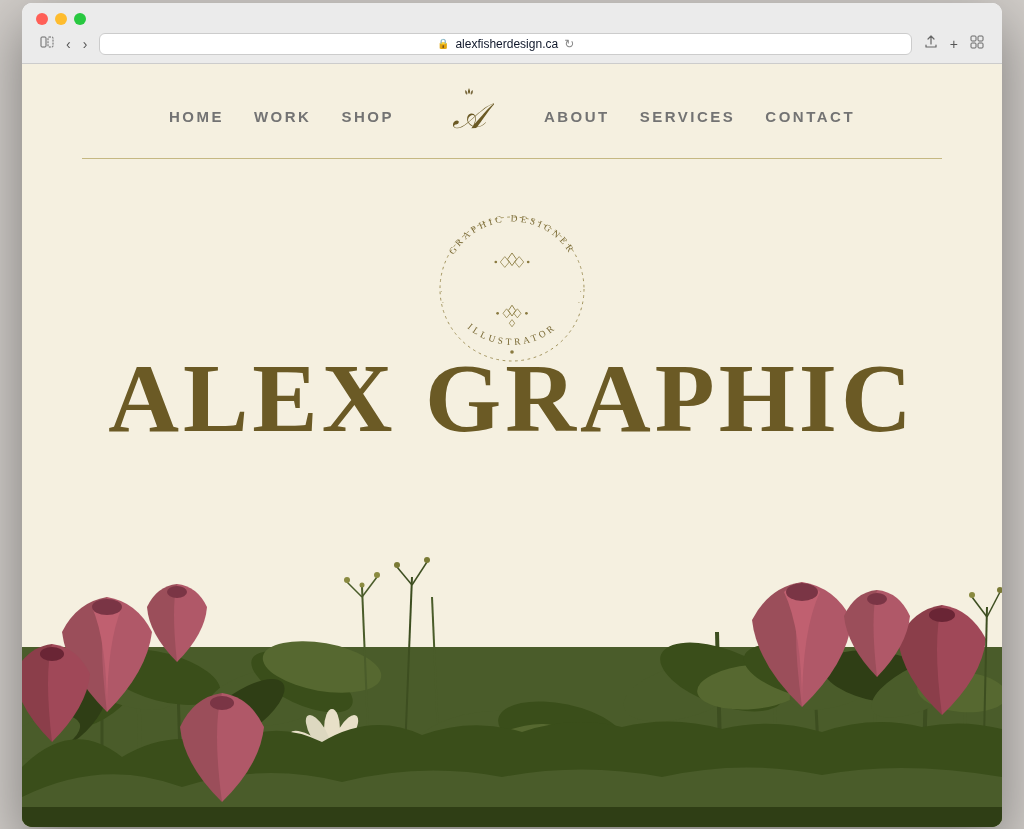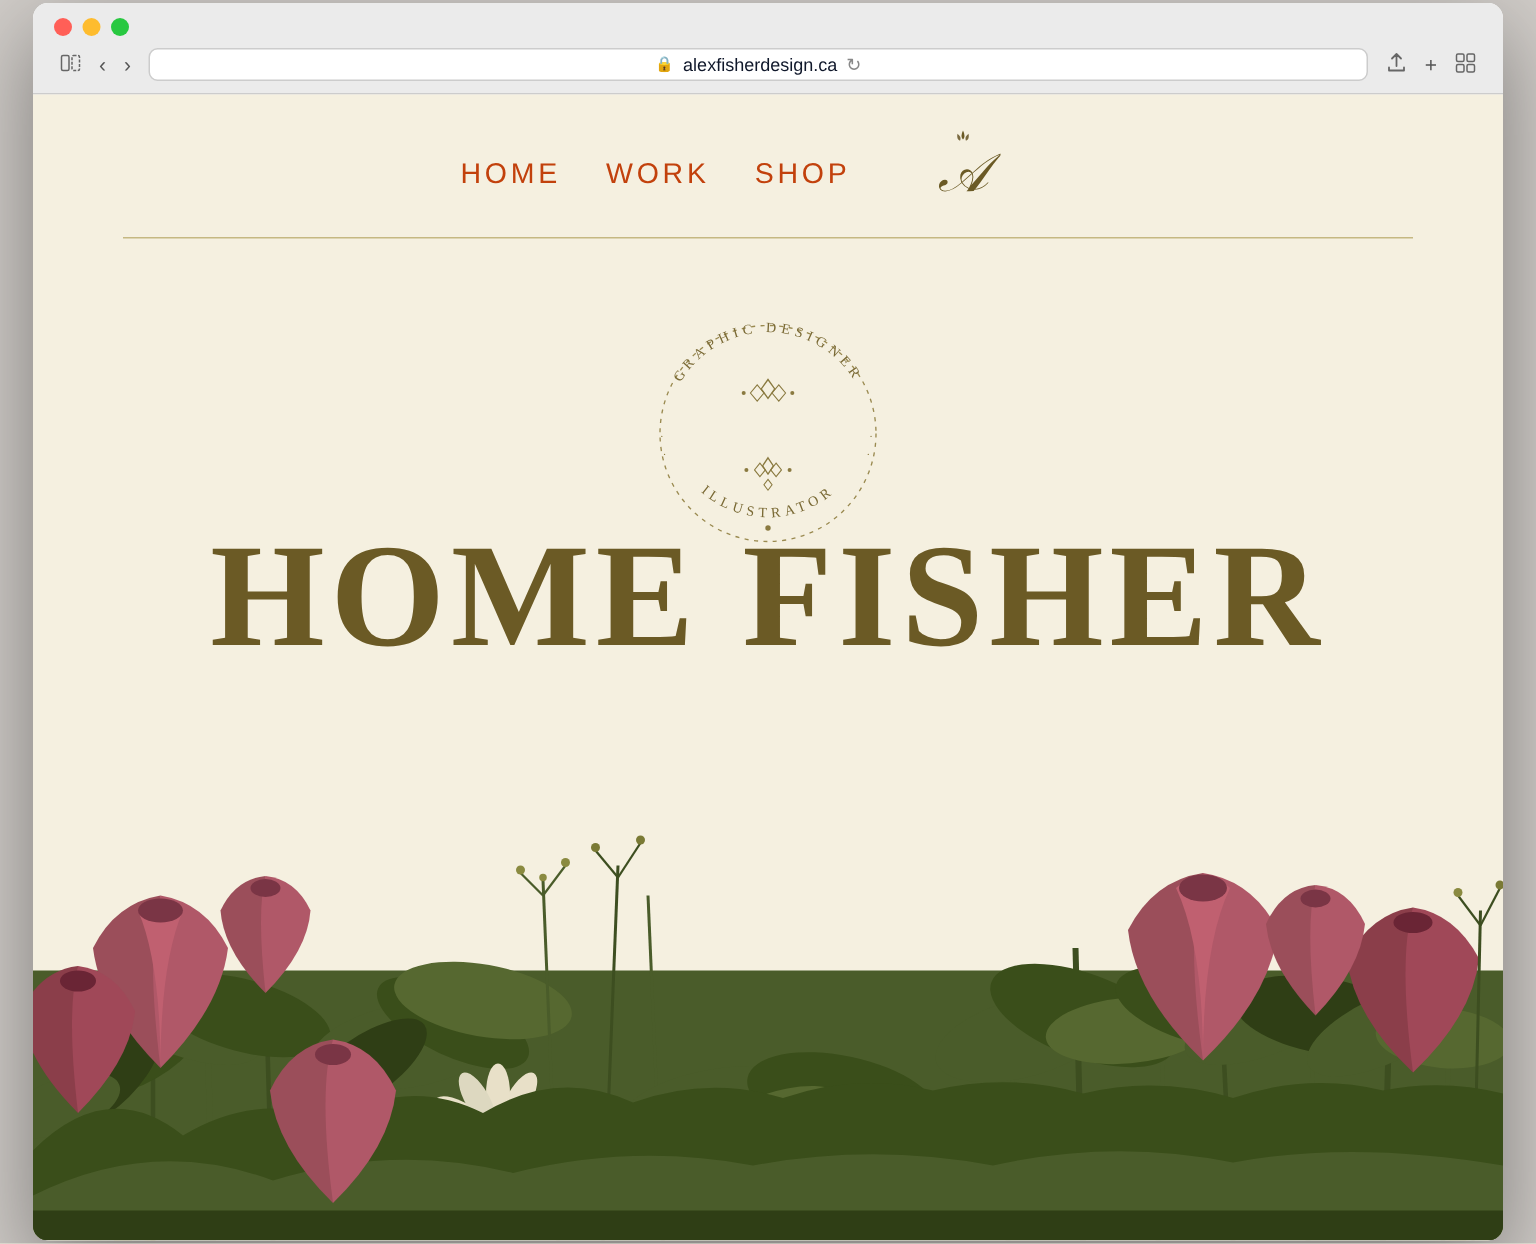--- a/index.html
+++ b/index.html
@@ -114,24 +114,24 @@
       align-items: center;
     }
 
     .nav-right {
       display: flex;
       gap: 30px;
       align-items: center;
     }
 
     .nav-link {
-      font-size: 19px;
-      font-weight: 400;
+      font-size: 15px;
+      font-weight: 700;
       letter-spacing: 2.5px;
-      color: #c2410c;
+      color: #737373;
       text-decoration: none;
       text-transform: uppercase;
       cursor: pointer;
     }
 
     .nav-logo {
       margin: 0 50px;
       font-size: 28px;
       color: #6b5c2e;
       font-family: serif;
@@ -252,20 +252,25 @@
       <div class="nav-logo">
         <svg width="50" height="55" viewBox="0 0 50 55" fill="none">
 
           <text x="50%" y="42" text-anchor="middle" font-family="serif" font-size="36" fill="#6b5a25" font-style="italic">𝒜</text>
 
           <path d="M25 2 Q27 6 25 8 Q23 6 25 2Z" fill="#6b5a25"></path>
           <path d="M22 4 Q24 7 22 9 Q20 7 22 4Z" fill="#7a6a40" transform="rotate(-20, 22, 6)"></path>
           <path d="M28 4 Q30 7 28 9 Q26 7 28 4Z" fill="#7a6a40" transform="rotate(20, 28, 6)"></path>
         </svg>
       </div>
+      <div class="nav-right">
+        <a class="nav-link">ABOUT</a>
+        <a class="nav-link">SERVICES</a>
+        <a class="nav-link">CONTACT</a>
+      </div>
     </nav>
     <div class="nav-line"></div>
 
     <div class="hero">
 
       <div class="badge-circle">
         <svg viewBox="0 0 200 200" xmlns="http://www.w3.org/2000/svg">
 
           <circle cx="100" cy="100" r="80" fill="none" stroke="#9a8a50" stroke-width="1" stroke-dasharray="3,4"></circle>
 
@@ -302,21 +307,21 @@
 
           <circle cx="100" cy="170" r="2" fill="#8a7a40"></circle>
 
           <text x="20" y="105" font-family="serif" font-size="8" fill="#8a7a40">·</text>
           <text x="175" y="105" font-family="serif" font-size="8" fill="#8a7a40">·</text>
           <text x="22" y="118" font-family="serif" font-size="8" fill="#8a7a40">·</text>
           <text x="173" y="118" font-family="serif" font-size="8" fill="#8a7a40">·</text>
         </svg>
       </div>
 
-      <div class="hero-title">HOME FISHER</div>
+      <div class="hero-title">ALEX GRAPHIC</div>
     </div>
 
     <div class="floral-section">
       <svg viewBox="0 0 980 360" xmlns="http://www.w3.org/2000/svg" width="100%" height="100%" preserveAspectRatio="xMidYMax slice">
 
         <rect x="0" y="180" width="980" height="180" fill="#4a5c2a"></rect>
 
         <line x1="80" y1="360" x2="80" y2="200" stroke="#3d4e20" stroke-width="3"></line>
         <line x1="120" y1="360" x2="115" y2="170" stroke="#4a5c2a" stroke-width="4"></line>
         <line x1="160" y1="360" x2="155" y2="185" stroke="#3d4e20" stroke-width="3"></line>

